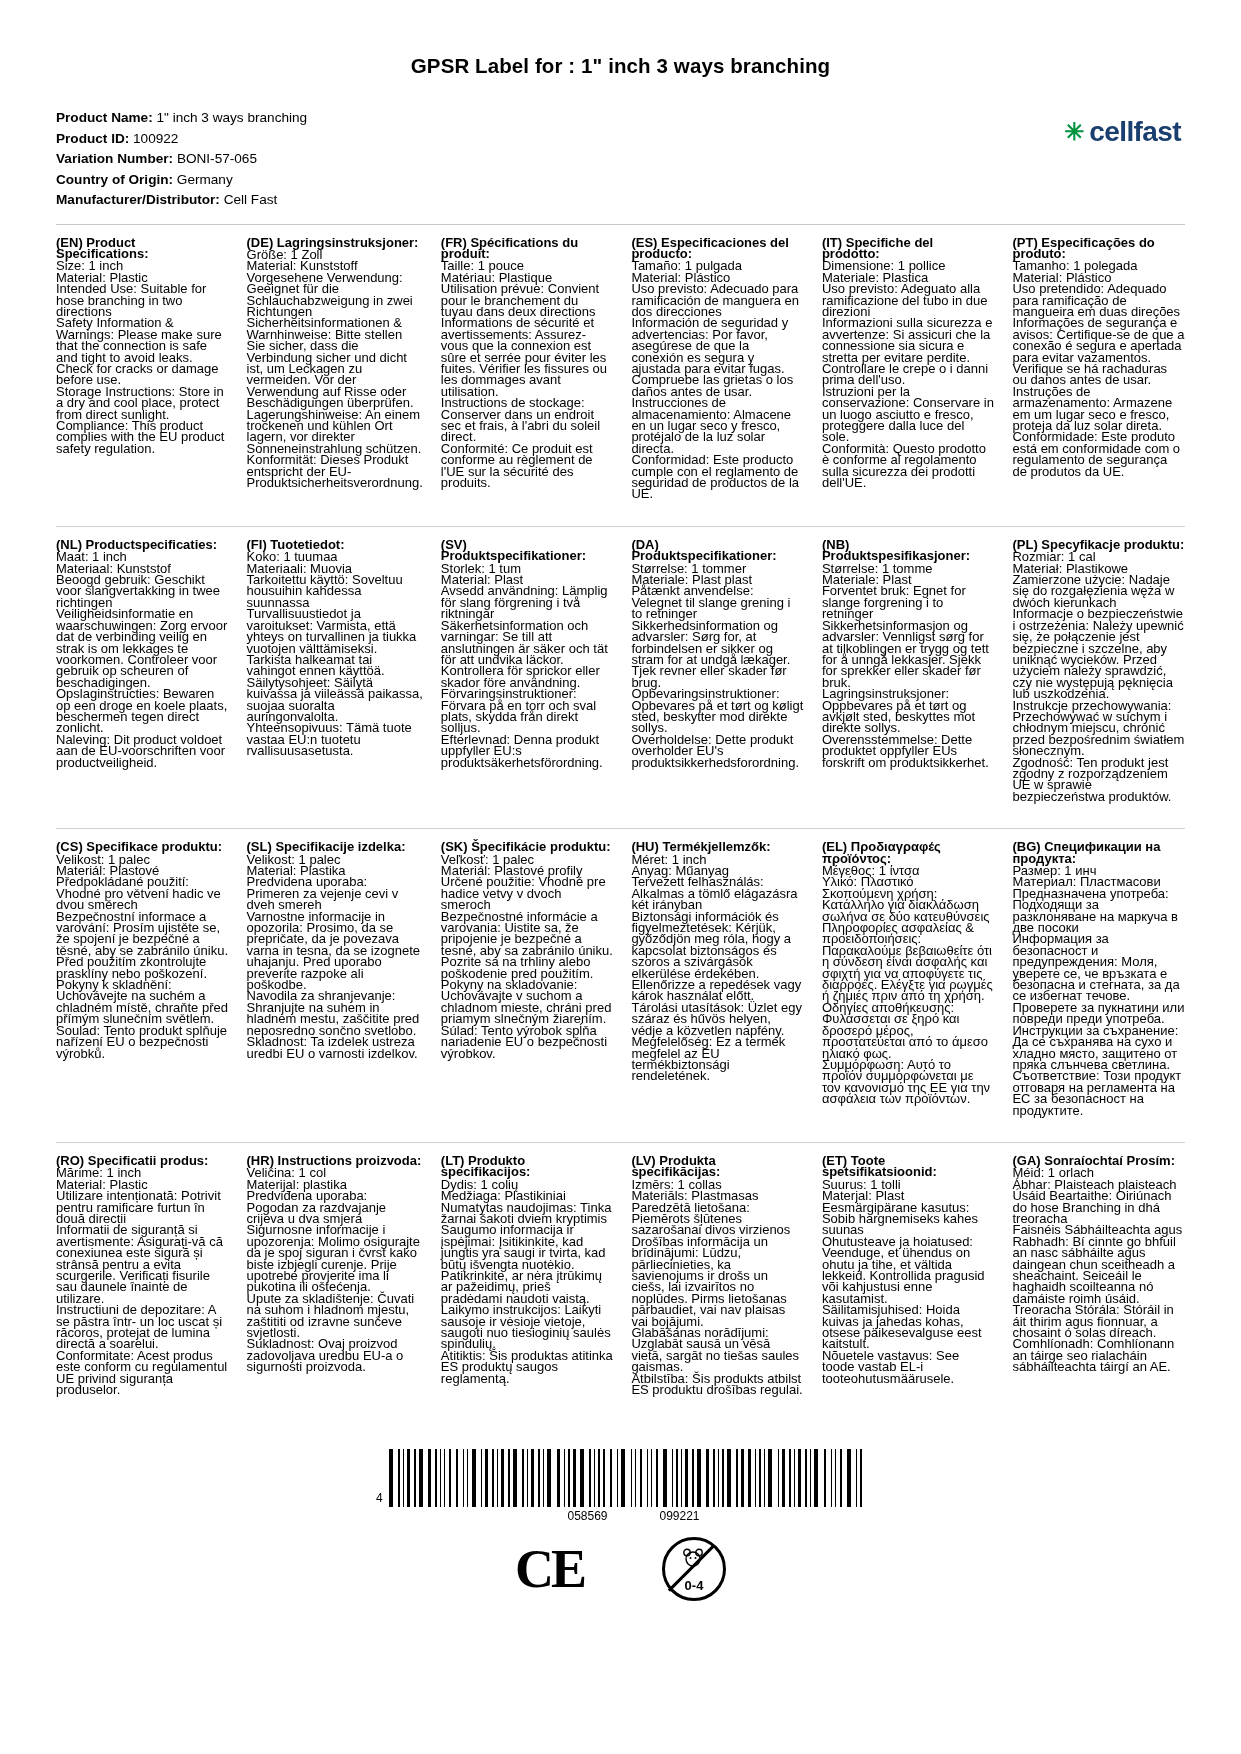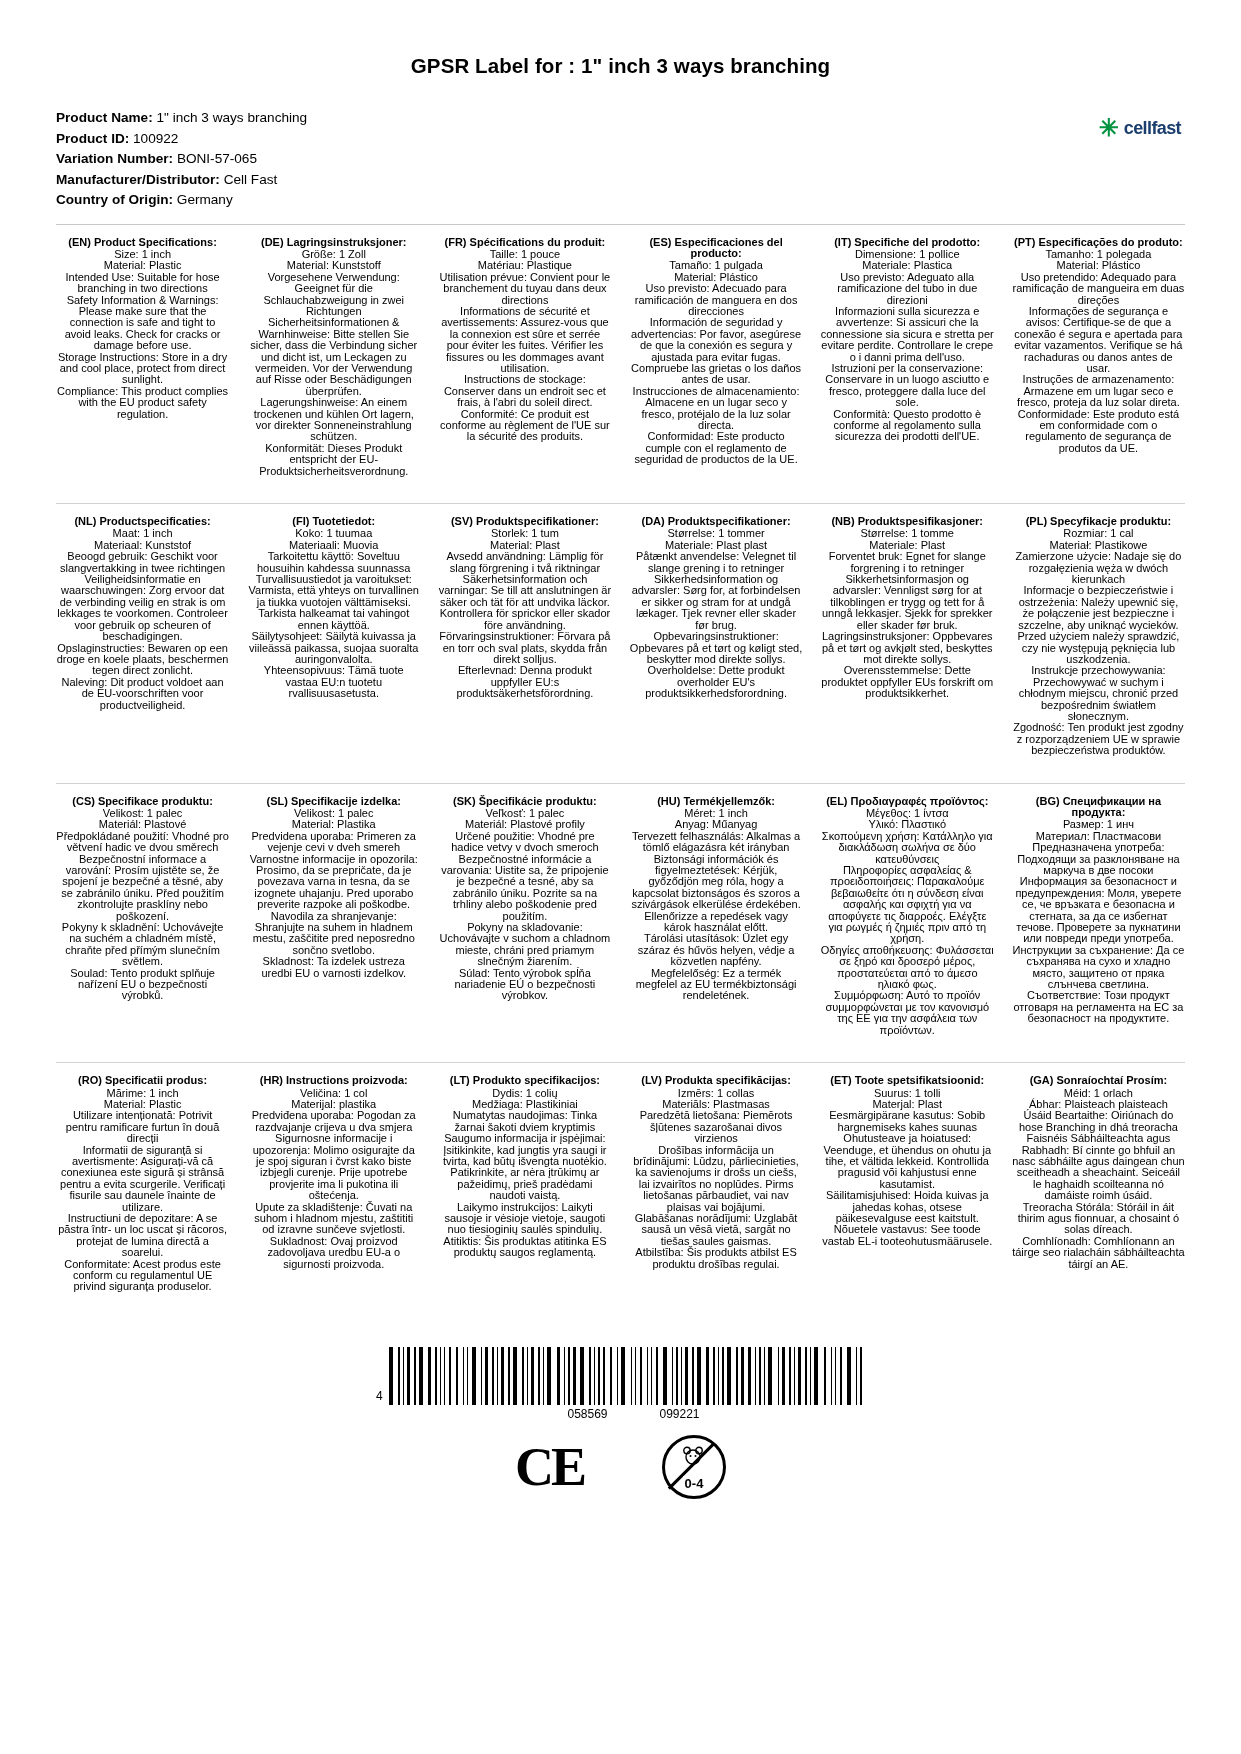--- a/index.html
+++ b/index.html
@@ -51,44 +51,43 @@
     align-items: center;
     gap: 5px;
   }
   .brand-mark {
     font-size: 24px;
     line-height: 24px;
     color: #00923f;
     font-weight: bold;
   }
   .brand-text {
-    font-size: 18px;
+    font-size: 28px;
     font-weight: bold;
     color: #1a3e6e;
     letter-spacing: -0.6px;
   }
   .brand-text .cell { color: #1a3e6e; }
   .brand-text .fast { color: #1a3e6e; }
   .rule {
     border: 0;
     border-top: 1px solid #c8c8c8;
     margin: 14px 0 12px 0;
   }
   .spec-grid {
     display: grid;
     grid-template-columns: repeat(6, 1fr);
     column-gap: 18px;
   }
   .spec-cell {
-    font-size: 11px;
+    font-size: 13px;
     line-height: 11.4px;
     padding-bottom: 26px;
     word-wrap: break-word;
     overflow-wrap: break-word;
-    text-align: center;
   }
   .spec-cell .lang-title {
     font-weight: bold;
     display: block;
     margin-bottom: 1px;
   }
   .spec-cell .field {
     display: block;
     margin-bottom: 0;
   }
@@ -199,26 +198,26 @@
     </div>
     <div class="meta-line">
       <span class="meta-label">Product ID:</span>
       <span class="meta-value">100922</span>
     </div>
     <div class="meta-line">
       <span class="meta-label">Variation Number:</span>
       <span class="meta-value">BONI-57-065</span>
     </div>
     <div class="meta-line">
+      <span class="meta-label">Country of Origin:</span>
+      <span class="meta-value">Germany</span>
+    </div>
+    <div class="meta-line">
       <span class="meta-label">Manufacturer/Distributor:</span>
       <span class="meta-value">Cell Fast</span>
-    </div>
-    <div class="meta-line">
-      <span class="meta-label">Country of Origin:</span>
-      <span class="meta-value">Germany</span>
     </div>
   </div>
 
   <hr class="rule">
 
   <div class="spec-grid">
 
     <div class="spec-cell">
       <span class="lang-title">(EN) Product Specifications:</span>
       <span class="field" style="white-space:pre-line">Size: 1 inch

